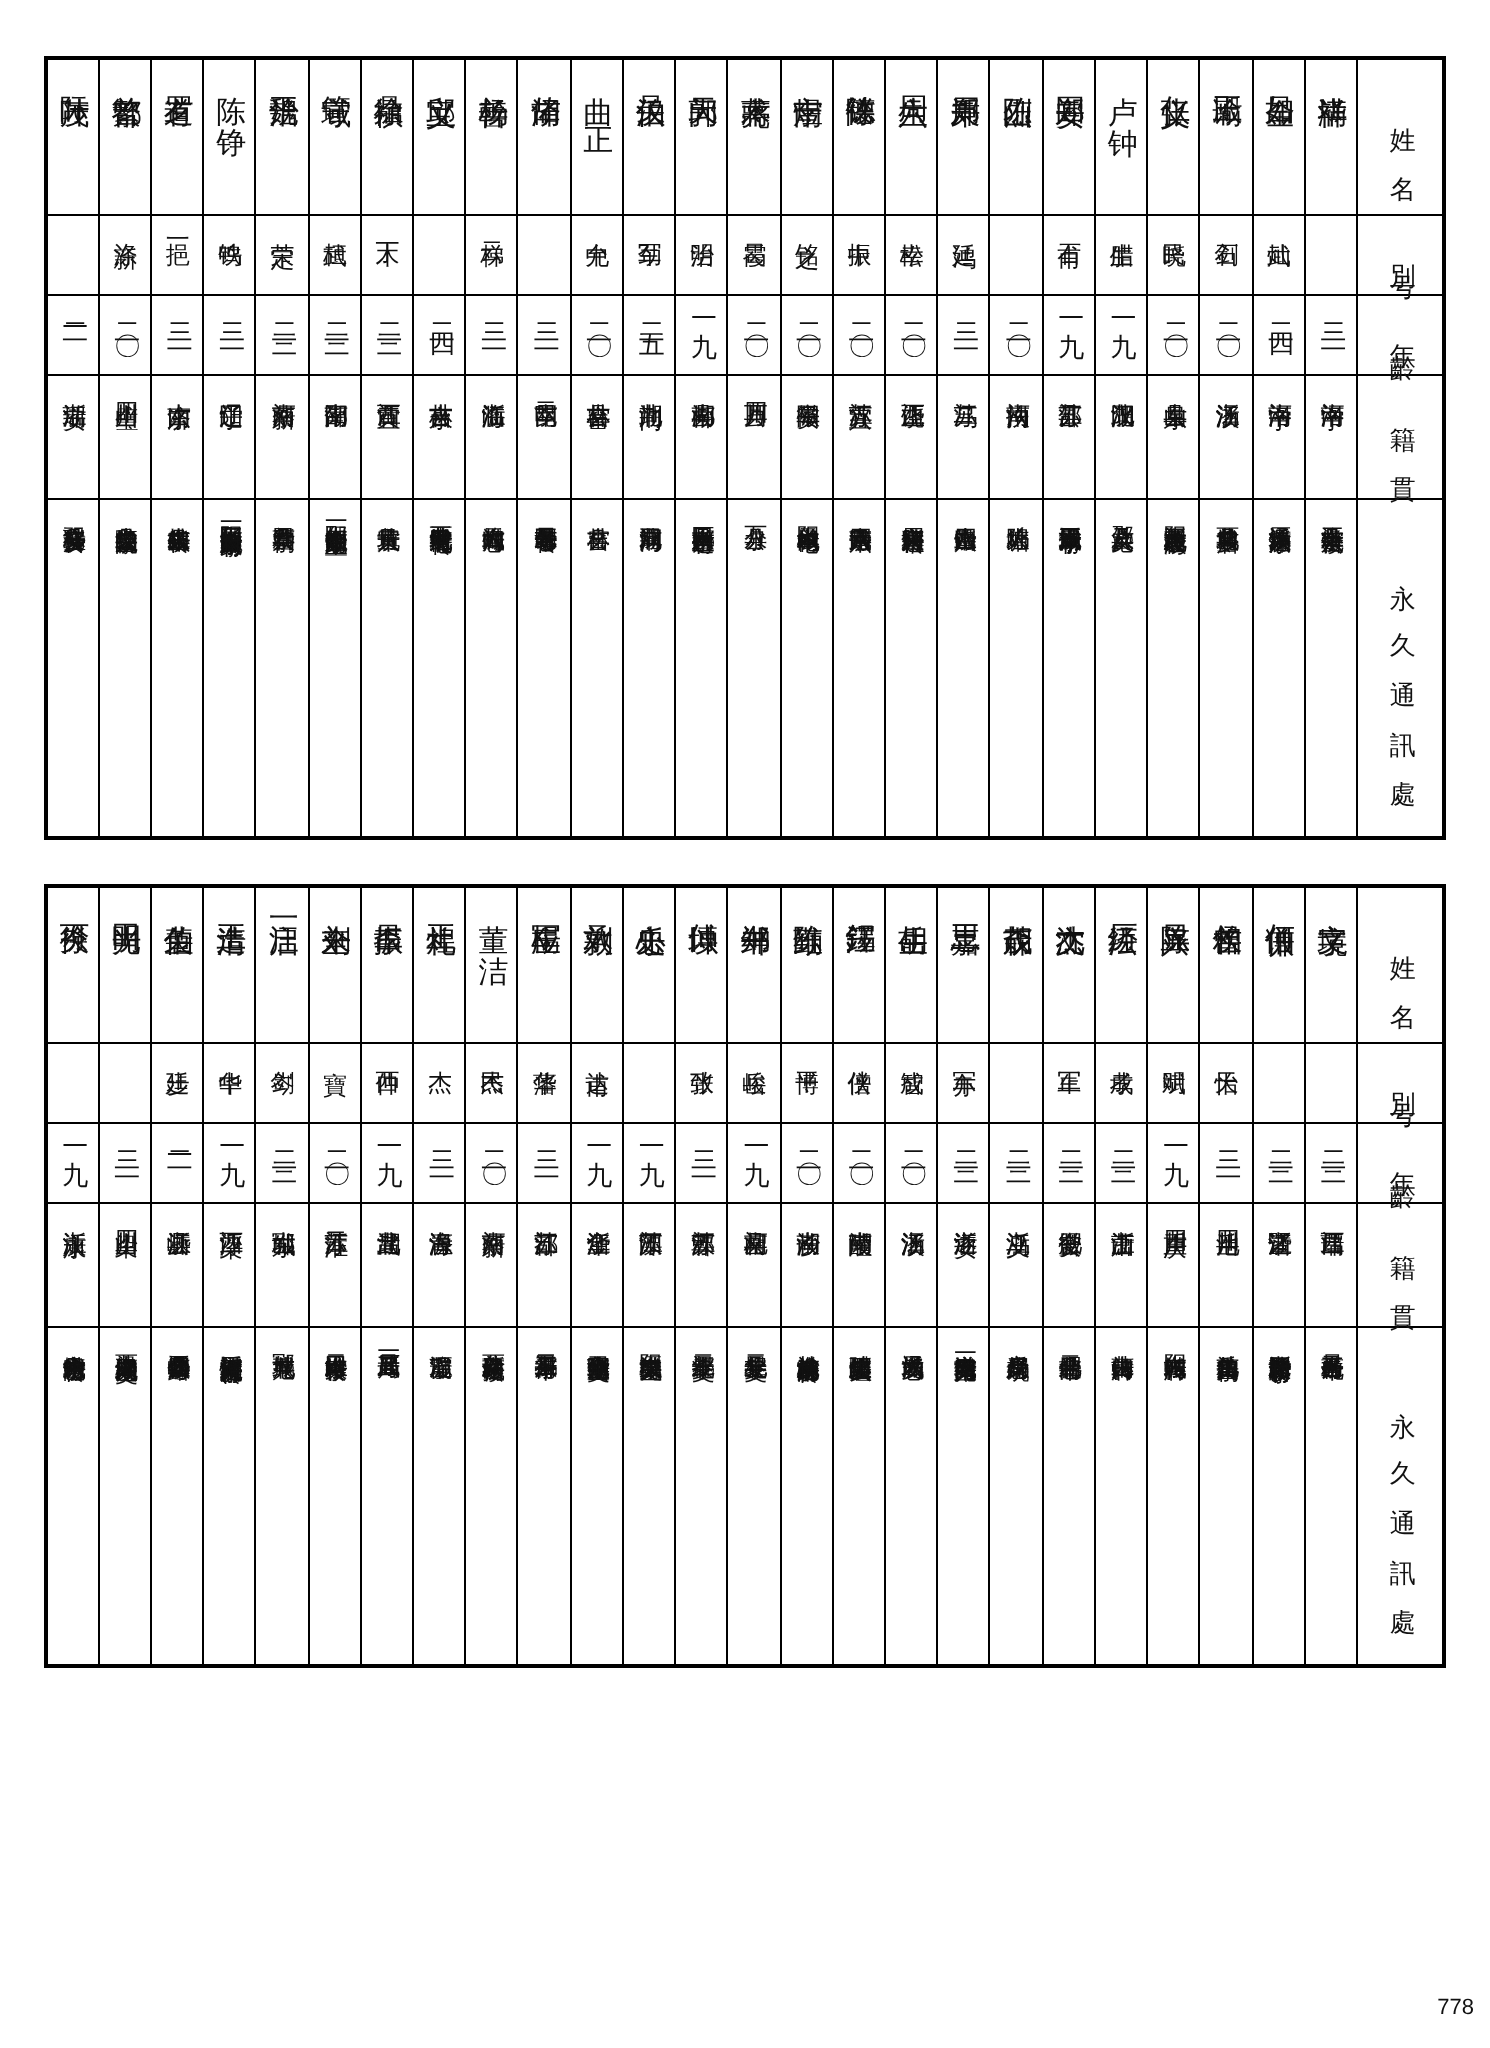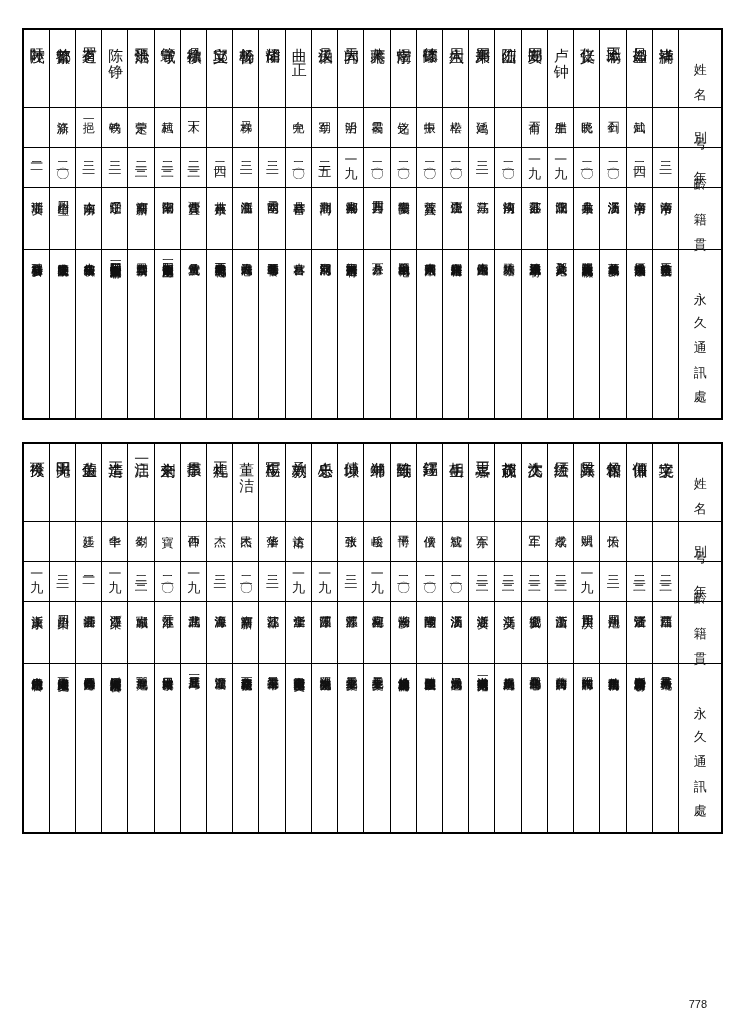--- a/index.html
+++ b/index.html
@@ -64,21 +64,21 @@
   .r-origin { height: 62px; }
   .r-addr { height: 170px; }
 
   .block2 { margin-top: 22px; }
 
   .hdr-col { width: 42px; background: #fff; }
   .hdr .v { padding: 6px 0; }
 
   .pageno {
     position: absolute;
-    right: 38px;
+    right: 8px;
     bottom: 14px;
     font-size: 11px;
     font-family: "Liberation Sans", sans-serif;
   }
   td.hdrcell .v { font-size: 13px; }
   
   td.hdrcell { vertical-align: middle; }
 </style>
 </head>
 <body>

